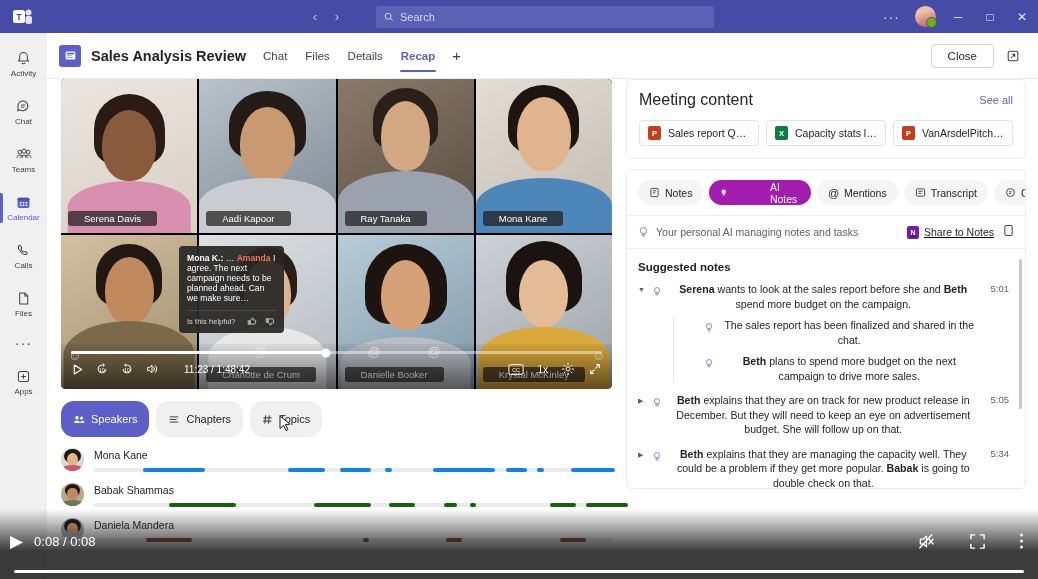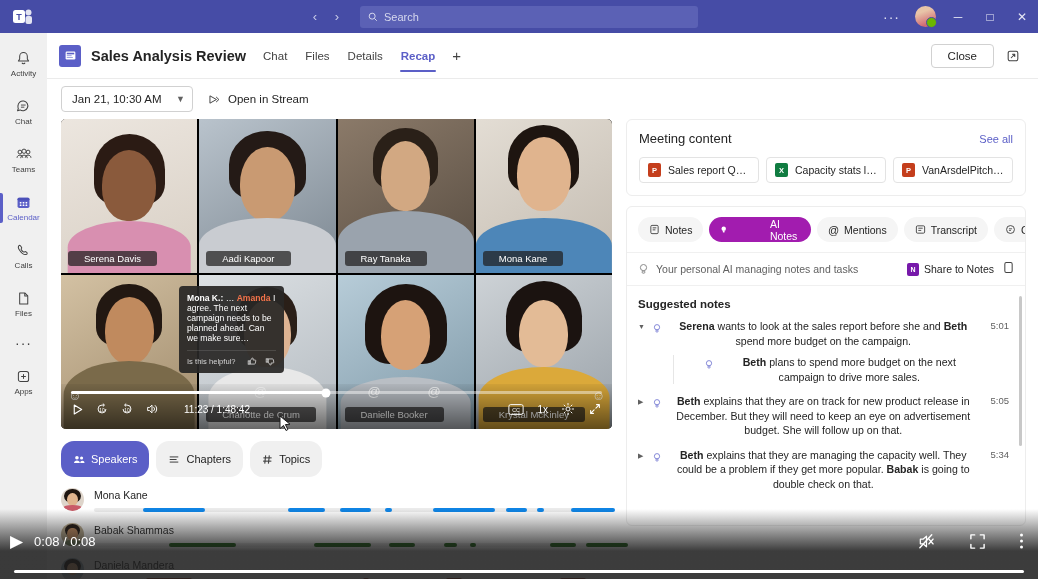--- a/index.html
+++ b/index.html
@@ -17,21 +17,21 @@
   }
   .tb-logo { width: 46px; display: flex; align-items: center; justify-content: center; }
   .tb-logo svg { display: block; }
   .tb-navbtn {
     width: 22px; height: 24px; display: flex; align-items: center; justify-content: center;
     color: #c9cbe8; font-size: 13px; cursor: pointer;
   }
   .tb-navwrap { display: flex; margin-left: 258px; }
   .tb-search {
     width: 338px; height: 22px; background: #5b61b5; border-radius: 3px;
-    display: flex; align-items: center; padding: 0 8px; margin-left: 12px; cursor: text;
+    display: flex; align-items: center; padding: 0 8px; margin-left: 28px; cursor: text;
   }
   .tb-search .ph { color: #d6d8ee; font-size: 11px; margin-left: 6px; }
   .tb-right { position: absolute; right: 0; top: 0; height: 33px; display: flex; align-items: center; }
   .tb-ell { color: #dfe0f2; font-size: 14px; padding: 0 9px; cursor: pointer; letter-spacing: 1px; }
   .avatar-tb {
     width: 21px; height: 21px; border-radius: 50%; position: relative;
     background: linear-gradient(160deg,#e8c4a8 30%,#d06a74 80%);
     margin: 0 6px; cursor: pointer; overflow: visible;
   }
   .avatar-tb::after {
@@ -174,21 +174,21 @@
   .sp-meta { flex: 1; padding-top: 1px; }
   .sp-name { font-size: 10.5px; color: #242424; }
   .sp-track { position: relative; height: 4px; background: #ebebeb; border-radius: 2px; margin-top: 7px; }
   .seg { position: absolute; top: 0; height: 4px; border-radius: 2px; }
 
   
   .card {
     background: #fff; border-radius: 6px; border: 1px solid #ededed; padding: 11px 12px 12px 12px;
   }
   .mc-head { display: flex; align-items: center; justify-content: space-between; }
-  .mc-title { font-size: 13px; color: #242424; }
+  .mc-title { font-size: 16px; color: #242424; }
   .mc-seeall { font-size: 11px; color: #5b5fc7; cursor: pointer; }
   .chips { display: flex; gap: 7px; margin-top: 11px; }
   .chip {
     flex: 1; min-width: 0; border: 1px solid #e3e3e3; border-radius: 4px; height: 26px;
     display: flex; align-items: center; gap: 7px; padding: 0 8px; cursor: pointer; background: #fff;
   }
   .chip-label { font-size: 10.5px; color: #242424; white-space: nowrap; overflow: hidden;
                 text-overflow: ellipsis; }
   .fi { width: 13px; height: 14px; flex: none; border-radius: 2px; display: flex;
         align-items: center; justify-content: center; color: #fff; font-size: 7.5px; font-weight: bold; }
@@ -199,21 +199,21 @@
                 height: 320px; display: flex; flex-direction: column; overflow: hidden; }
   .ntabs { display: flex; gap: 6px; padding: 10px 11px; }
   .ntab { display: flex; align-items: center; gap: 5px; height: 25px; padding: 0 11px;
           border-radius: 13px; background: #f5f5f5; font-size: 10.5px; color: #242424; cursor: pointer; }
   .ntab.active { background: #a21caf; color: #fff; gap: 42px; }
   .ai-bar {
     display: flex; align-items: center; padding: 7px 11px; border-top: 1px solid #f0f0f0;
     border-bottom: 1px solid #f0f0f0;
   }
   .ai-bar .hint { font-size: 10.5px; color: #616161; margin-left: 7px; }
-  .ai-bar-right { margin-left: auto; display: flex; align-items: center; gap: 9px; }
+  .ai-bar-right { margin-left: auto; display: flex; align-items: center; gap: 9px; text-decoration: underline; }
   .share-notes { display: flex; align-items: center; gap: 5px; font-size: 10.5px; color: #242424;
                  cursor: pointer; }
   .onote { width: 12px; height: 13px; background: #7719aa; border-radius: 2px; color: #fff;
            font-size: 7px; display: flex; align-items: center; justify-content: center; font-weight: bold; }
 
   .notes-scroll { flex: 1; overflow: hidden; position: relative; padding: 12px 16px 0 11px; }
   .sec-title { font-size: 11.5px; font-weight: bold; color: #242424; margin-bottom: 9px; }
   .note { display: flex; gap: 5px; margin-bottom: 10px; position: relative; }
   .tri { width: 9px; flex: none; color: #616161; font-size: 7px; padding-top: 4px; cursor: pointer; }
   .bulb { width: 12px; flex: none; padding-top: 1px; }
@@ -362,33 +362,20 @@
         <button class="close-btn">Close</button>
         <div class="popout-btn">
           <svg width="14" height="14" viewBox="0 0 16 16">
             <rect x="2.5" y="2.5" width="11" height="11" rx="2" fill="none" stroke="#424242" stroke-width="1.2"></rect>
             <path d="M6 10l4-4M7.4 6H10v2.6" fill="none" stroke="#424242" stroke-width="1.2" stroke-linecap="round" stroke-linejoin="round"></path>
           </svg>
         </div>
       </div>
     </div>
 
-    <div class="subbar">
-      <div class="dt-select">
-        <span>Jan 21, 10:30 AM</span>
-        <span class="chev">▼</span>
-      </div>
-      <div class="stream-link">
-        <svg width="14" height="13" viewBox="0 0 16 16">
-          <path d="M3 3.5l8 4.5-8 4.5z" fill="none" stroke="#424242" stroke-width="1.2" stroke-linejoin="round"></path>
-          <path d="M11 5.2l3 2.8-3 2.8" fill="none" stroke="#424242" stroke-width="1.2" stroke-linejoin="round" stroke-linecap="round"></path>
-        </svg>
-        <span>Open in Stream</span>
-      </div>
-    </div>
 
     <div class="body">
 
       <div class="left-col">
 
         <div class="player">
           <div class="vgrid">
 
             <div class="vtile" style="background:#e9e3dc">
               <div class="face">
@@ -736,20 +723,29 @@
               <div class="tri">▼</div>
               <div class="bulb">
                 <svg width="10" height="11" viewBox="0 0 11 12">
                   <circle cx="5.5" cy="4.6" r="2.9" fill="none" stroke="#7b7fd4" stroke-width="1"></circle>
                   <rect x="4.2" y="7.8" width="2.6" height="2" rx=".9" fill="none" stroke="#7b7fd4" stroke-width="1"></rect>
                 </svg>
               </div>
               <div class="note-body">
                 <div class="note-text"><b>Serena</b><span> wants to look at the sales report before she and </span><b>Beth</b><span> spend more budget on the campaign.</span></div>
                 <div class="note-group">
+                  <div class="subnote">
+                    <div class="bulb">
+                      <svg width="10" height="11" viewBox="0 0 11 12">
+                        <circle cx="5.5" cy="4.6" r="2.9" fill="none" stroke="#7b7fd4" stroke-width="1"></circle>
+                        <rect x="4.2" y="7.8" width="2.6" height="2" rx=".9" fill="none" stroke="#7b7fd4" stroke-width="1"></rect>
+                      </svg>
+                    </div>
+                    <div class="note-text">The sales report has been finalized and shared in the chat.</div>
+                  </div>
                   <div class="subnote">
                     <div class="bulb">
                       <svg width="10" height="11" viewBox="0 0 11 12">
                         <circle cx="5.5" cy="4.6" r="2.9" fill="none" stroke="#7b7fd4" stroke-width="1"></circle>
                         <rect x="4.2" y="7.8" width="2.6" height="2" rx=".9" fill="none" stroke="#7b7fd4" stroke-width="1"></rect>
                       </svg>
                     </div>
                     <div class="note-text"><b>Beth</b><span> plans to spend more budget on the next campaign to drive more sales.</span></div>
                   </div>
                 </div>

